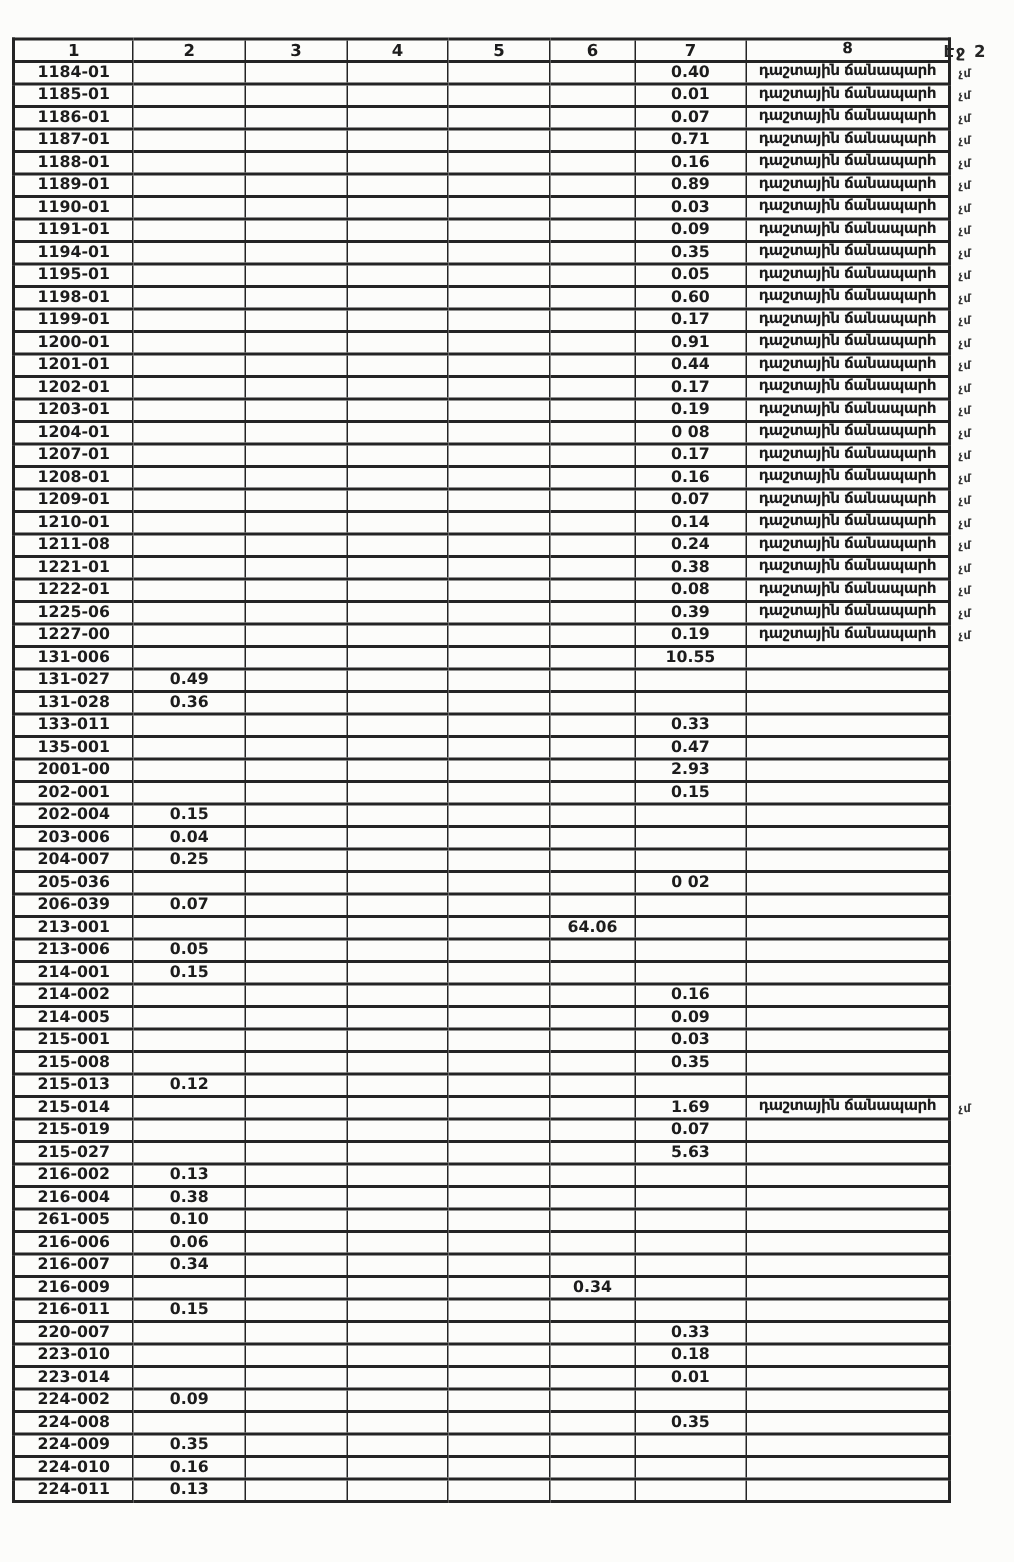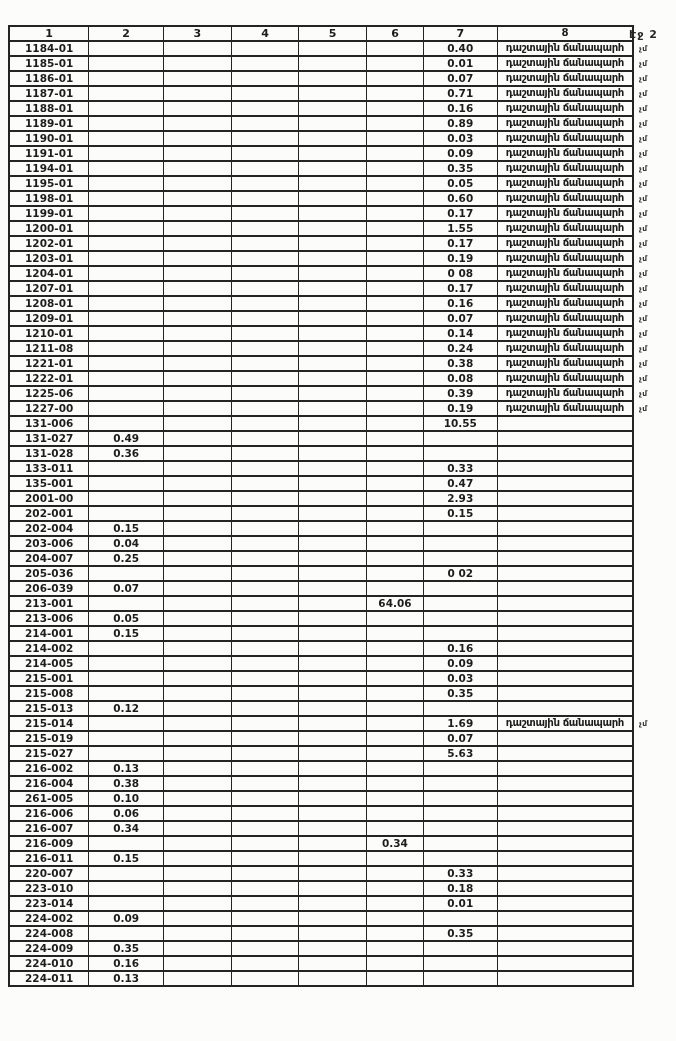--- a/index.html
+++ b/index.html
@@ -236,21 +236,32 @@
           <td class="b c8">դաշտային ճանապարհ</td>
           <td class="note">չմ</td>
         </tr>
         <tr>
           <td class="b c1">1200-01</td>
           <td class="b c2"></td>
           <td class="b c3"></td>
           <td class="b c4"></td>
           <td class="b c5"></td>
           <td class="b c6"></td>
-          <td class="b c7">1.55</td>
+          <td class="b c7">0.91</td>
+          <td class="b c8">դաշտային ճանապարհ</td>
+          <td class="note">չմ</td>
+        </tr>
+        <tr>
+          <td class="b c1">1201-01</td>
+          <td class="b c2"></td>
+          <td class="b c3"></td>
+          <td class="b c4"></td>
+          <td class="b c5"></td>
+          <td class="b c6"></td>
+          <td class="b c7">0.44</td>
           <td class="b c8">դաշտային ճանապարհ</td>
           <td class="note">չմ</td>
         </tr>
         <tr>
           <td class="b c1">1202-01</td>
           <td class="b c2"></td>
           <td class="b c3"></td>
           <td class="b c4"></td>
           <td class="b c5"></td>
           <td class="b c6"></td>

